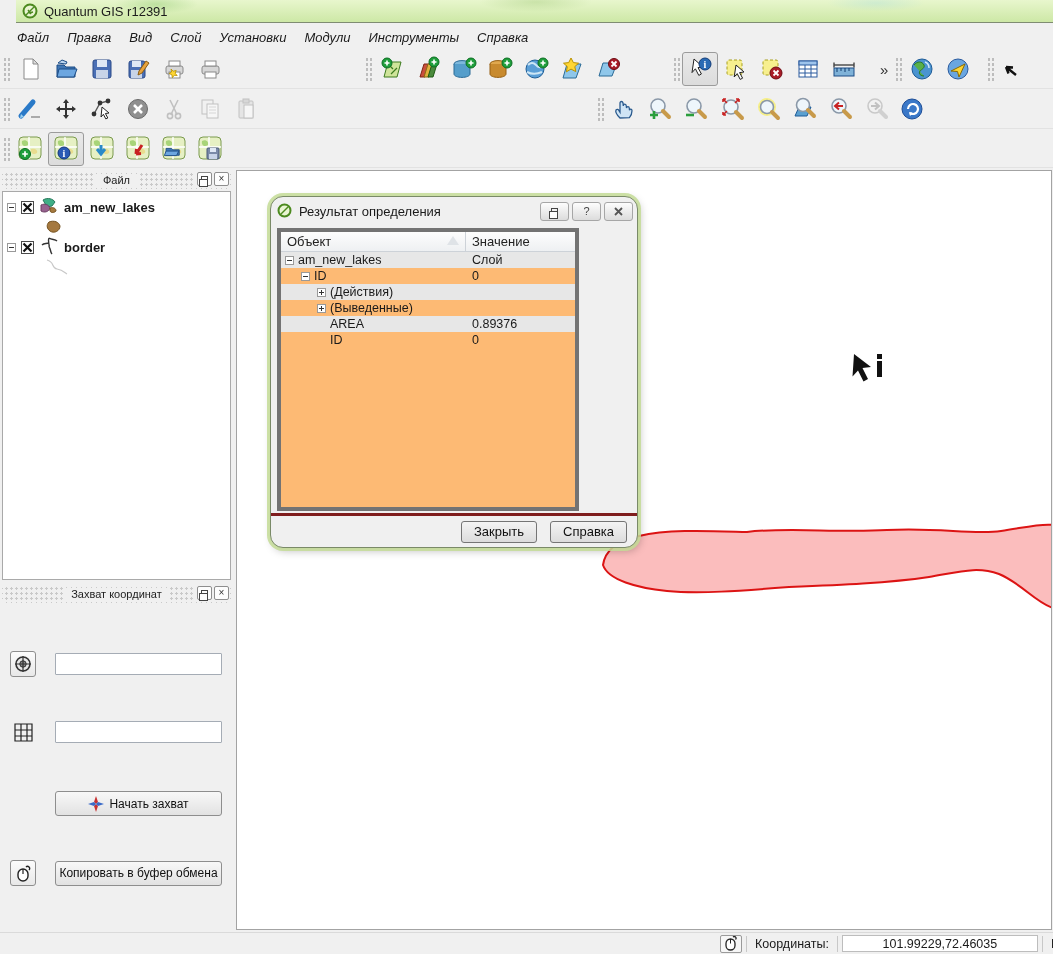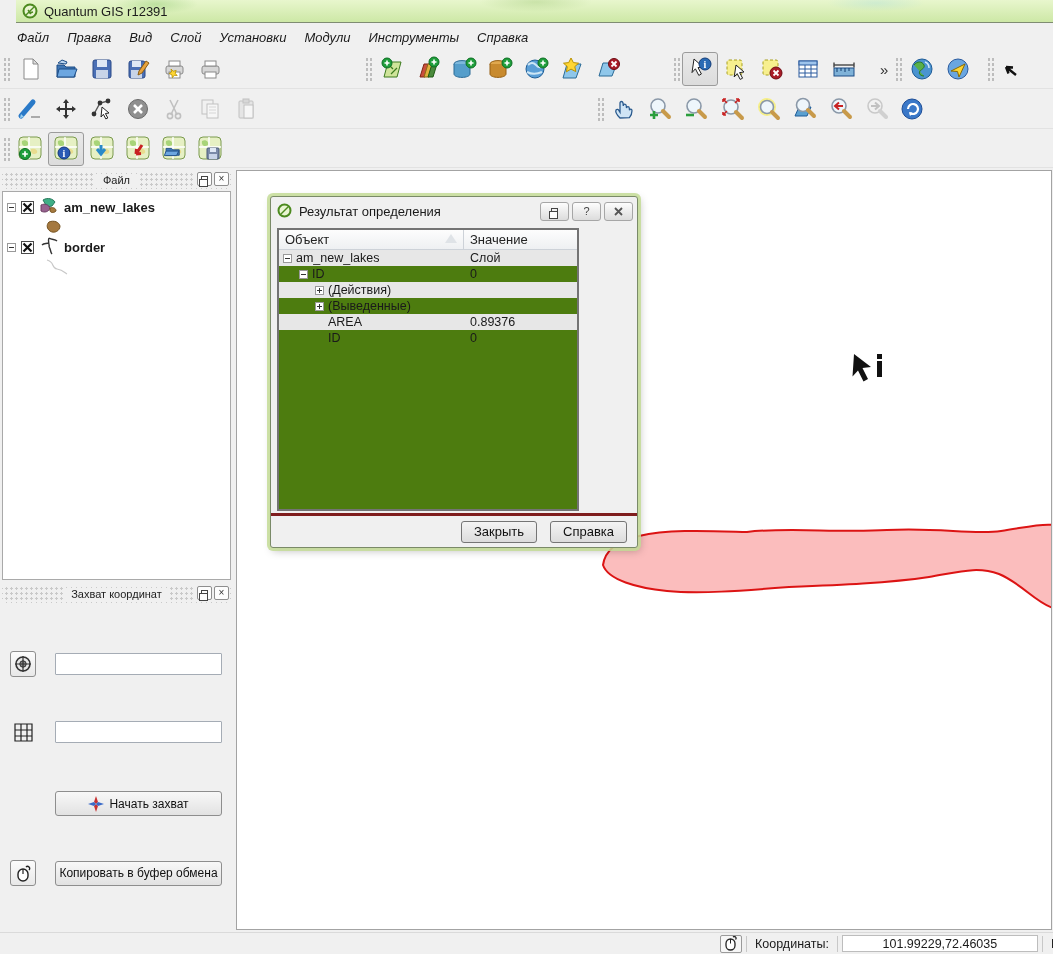--- a/index.html
+++ b/index.html
@@ -78,30 +78,30 @@
     display:flex; align-items:center; justify-content:center; gap:5px; color:#111; }
 
   
   #canvas { position:absolute; left:236px; top:1px; width:816px; height:760px; background:#fff;
     border:1px solid #a3a3a3; overflow:hidden; }
   #lake-svg { position:absolute; left:0; top:0; }
   #map-cursor { position:absolute; left:615px; top:181px; }
 
   
   #identify-dialog { position:absolute; left:270px; top:196px; width:368px; height:352px;
-    background:#f0f0f0; border:1px solid #7a8a68; border-radius:3px;
+    background:#f0f0f0; border:1px solid #7a8a68; border-radius:13px;
     box-shadow:0 0 0 3px rgba(196,220,150,.85), 2px 3px 8px rgba(0,0,0,.25); }
   #dlg-titlebar { height:25px; display:flex; align-items:center; padding:3px 4px 0 6px; }
   #dlg-titlebar .dtitle { margin-left:6px; font-size:13px; }
   .dlg-btns { margin-left:auto; display:flex; gap:3px; }
   .dbtn { width:29px; height:19px; border:1px solid #a6a6a6; border-radius:3px;
     background:linear-gradient(#fdfdfd,#dcdcdc); display:flex; align-items:center; justify-content:center;
     font-size:11px; color:#444; }
-  #dlg-list { position:absolute; left:6px; top:31px; width:302px; height:283px; background:#4d7c0f;
-    border:2px solid #737373; overflow:hidden; }
+  #dlg-list { position:absolute; left:6px; top:31px; width:302px; height:283px; background:#fdba74;
+    border:4px solid #737373; overflow:hidden; }
   #dlg-header { display:flex; height:20px; background:linear-gradient(#fdfdfd,#eef0f2);
     border-bottom:1px solid #cdd2d8; }
   .hcell { padding:2px 6px; font-size:13px; color:#222; position:relative; }
   .hcell.c1 { width:185px; border-right:1px solid #cdd2d8; }
   .hcell.c1 .sort { position:absolute; right:6px; top:4px; width:0; height:0;
     border-left:6px solid transparent; border-right:6px solid transparent; border-bottom:9px solid #dfe3e7; }
   .trow { display:flex; height:16px; align-items:center; font-size:12.5px; }
   .trow:nth-child(even) { background:#e7e7e7; }
   .trow .tc1 { width:185px; display:flex; align-items:center; gap:4px; overflow:hidden; white-space:nowrap; }
   .trow .tc2 { padding-left:6px; }

